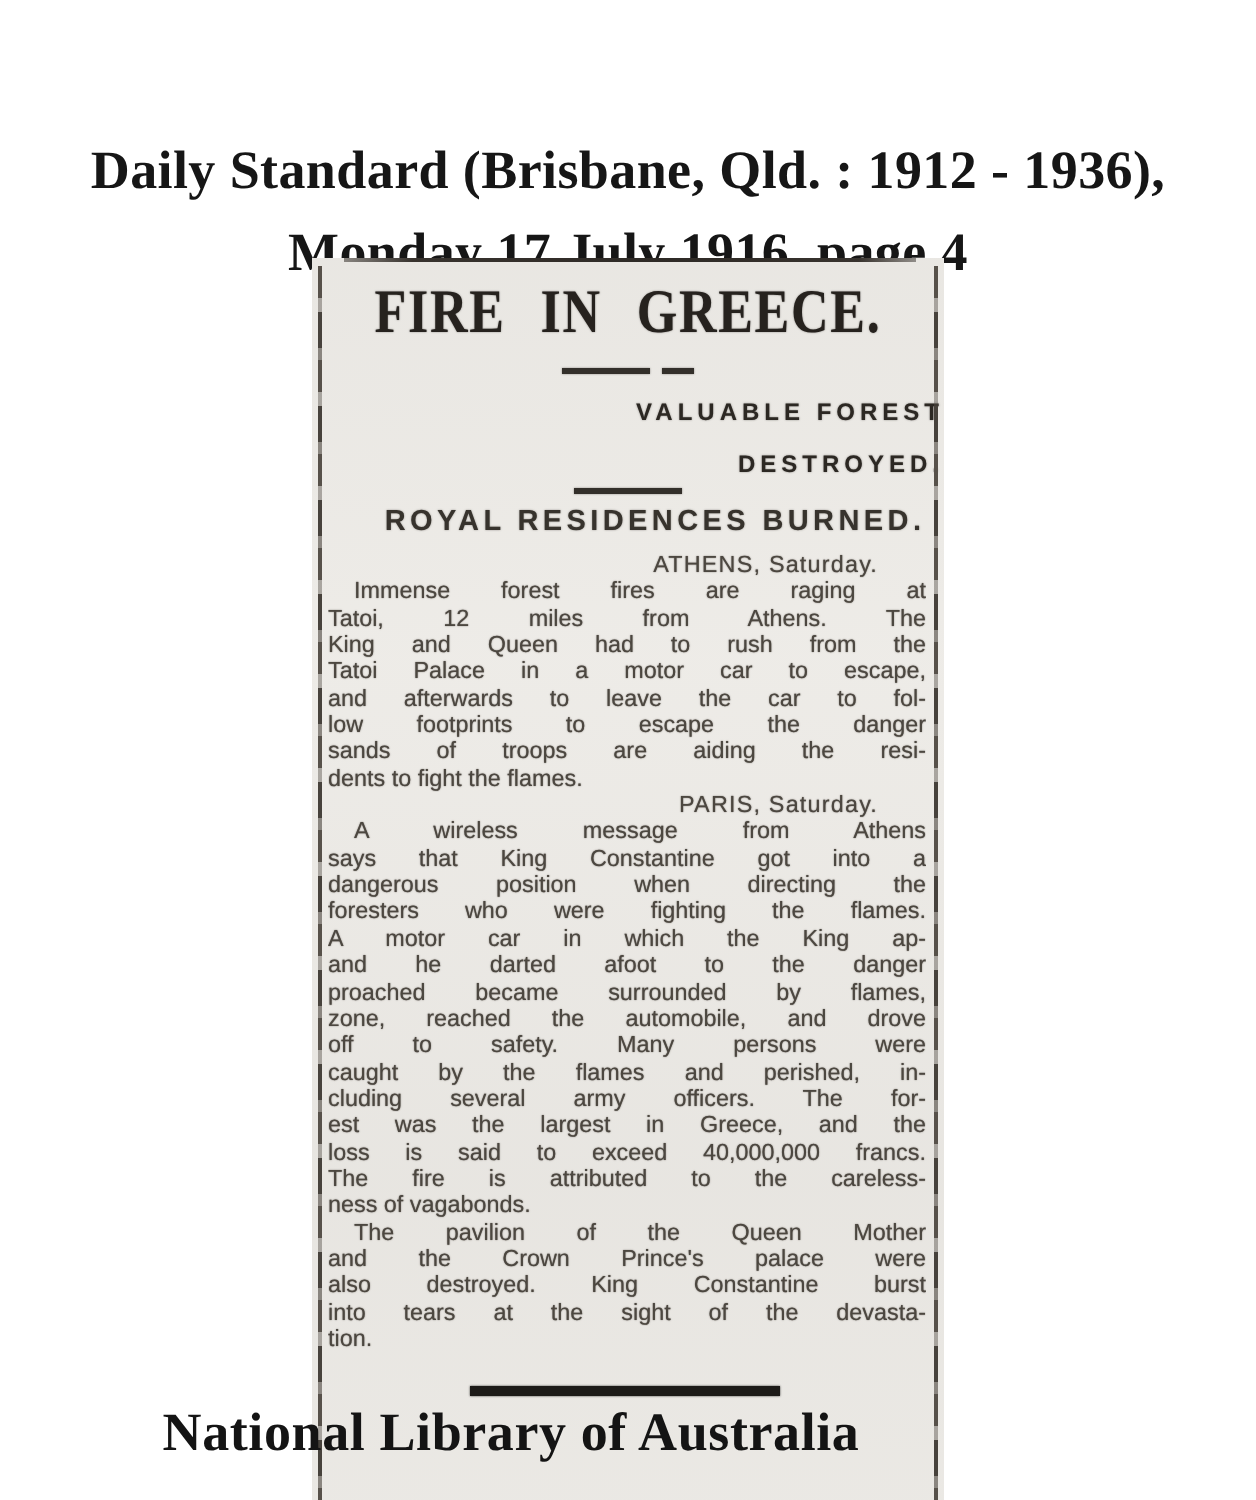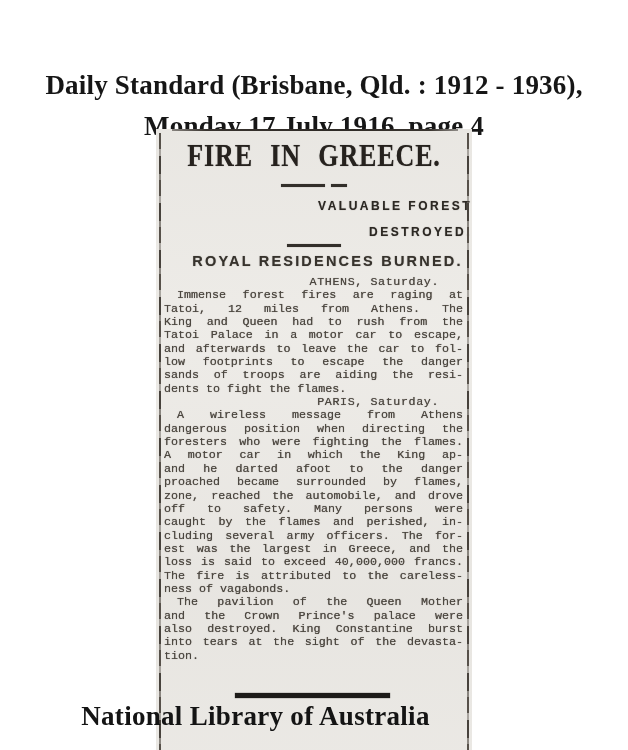--- a/index.html
+++ b/index.html
@@ -91,21 +91,21 @@
     font-size:14.5px;
     letter-spacing:2.2px;
     color:#37332d;
     text-shadow:0 0 1px rgba(55,51,45,0.5);
     white-space:nowrap;
     padding-left:27px;
   }
 
   .article-body {
     position:absolute; top:147px; left:8px; width:299px;
-    font-family:Liberation Mono, monospace;
+    font-family:Liberation Sans, sans-serif;
     font-size:11.7px;
     line-height:13.35px;
     color:#4c4740;
     text-shadow:0 0 0.7px rgba(76,71,64,0.85);
   }
   .aline { height:13.35px; overflow:hidden; white-space:nowrap; }
   .aline.j, .aline.first { white-space:normal; text-align:justify; text-align-last:justify; }
   .aline.first { text-indent:13px; }
   .aline.dateline { text-align:right; padding-right:24px; letter-spacing:0.6px; }
   .aline.last { text-align:left; }
@@ -162,20 +162,21 @@
       <div class="aline first">Immense forest fires are raging at</div>
       <div class="aline j">Tatoi, 12 miles from Athens. The</div>
       <div class="aline j">King and Queen had to rush from the</div>
       <div class="aline j">Tatoi Palace in a motor car to escape,</div>
       <div class="aline j">and afterwards to leave the car to fol-</div>
       <div class="aline j">low footprints to escape the danger</div>
       <div class="aline j">sands of troops are aiding the resi-</div>
       <div class="aline last">dents to fight the flames.</div>
       <div class="aline dateline">PARIS, Saturday.</div>
       <div class="aline first">A wireless message from Athens</div>
+      <div class="aline j">says that King Constantine got into a</div>
       <div class="aline j">dangerous position when directing the</div>
       <div class="aline j">foresters who were fighting the flames.</div>
       <div class="aline j">A motor car in which the King ap-</div>
       <div class="aline j">and he darted afoot to the danger</div>
       <div class="aline j">proached became surrounded by flames,</div>
       <div class="aline j">zone, reached the automobile, and drove</div>
       <div class="aline j">off to safety. Many persons were</div>
       <div class="aline j">caught by the flames and perished, in-</div>
       <div class="aline j">cluding several army officers. The for-</div>
       <div class="aline j">est was the largest in Greece, and the</div>

